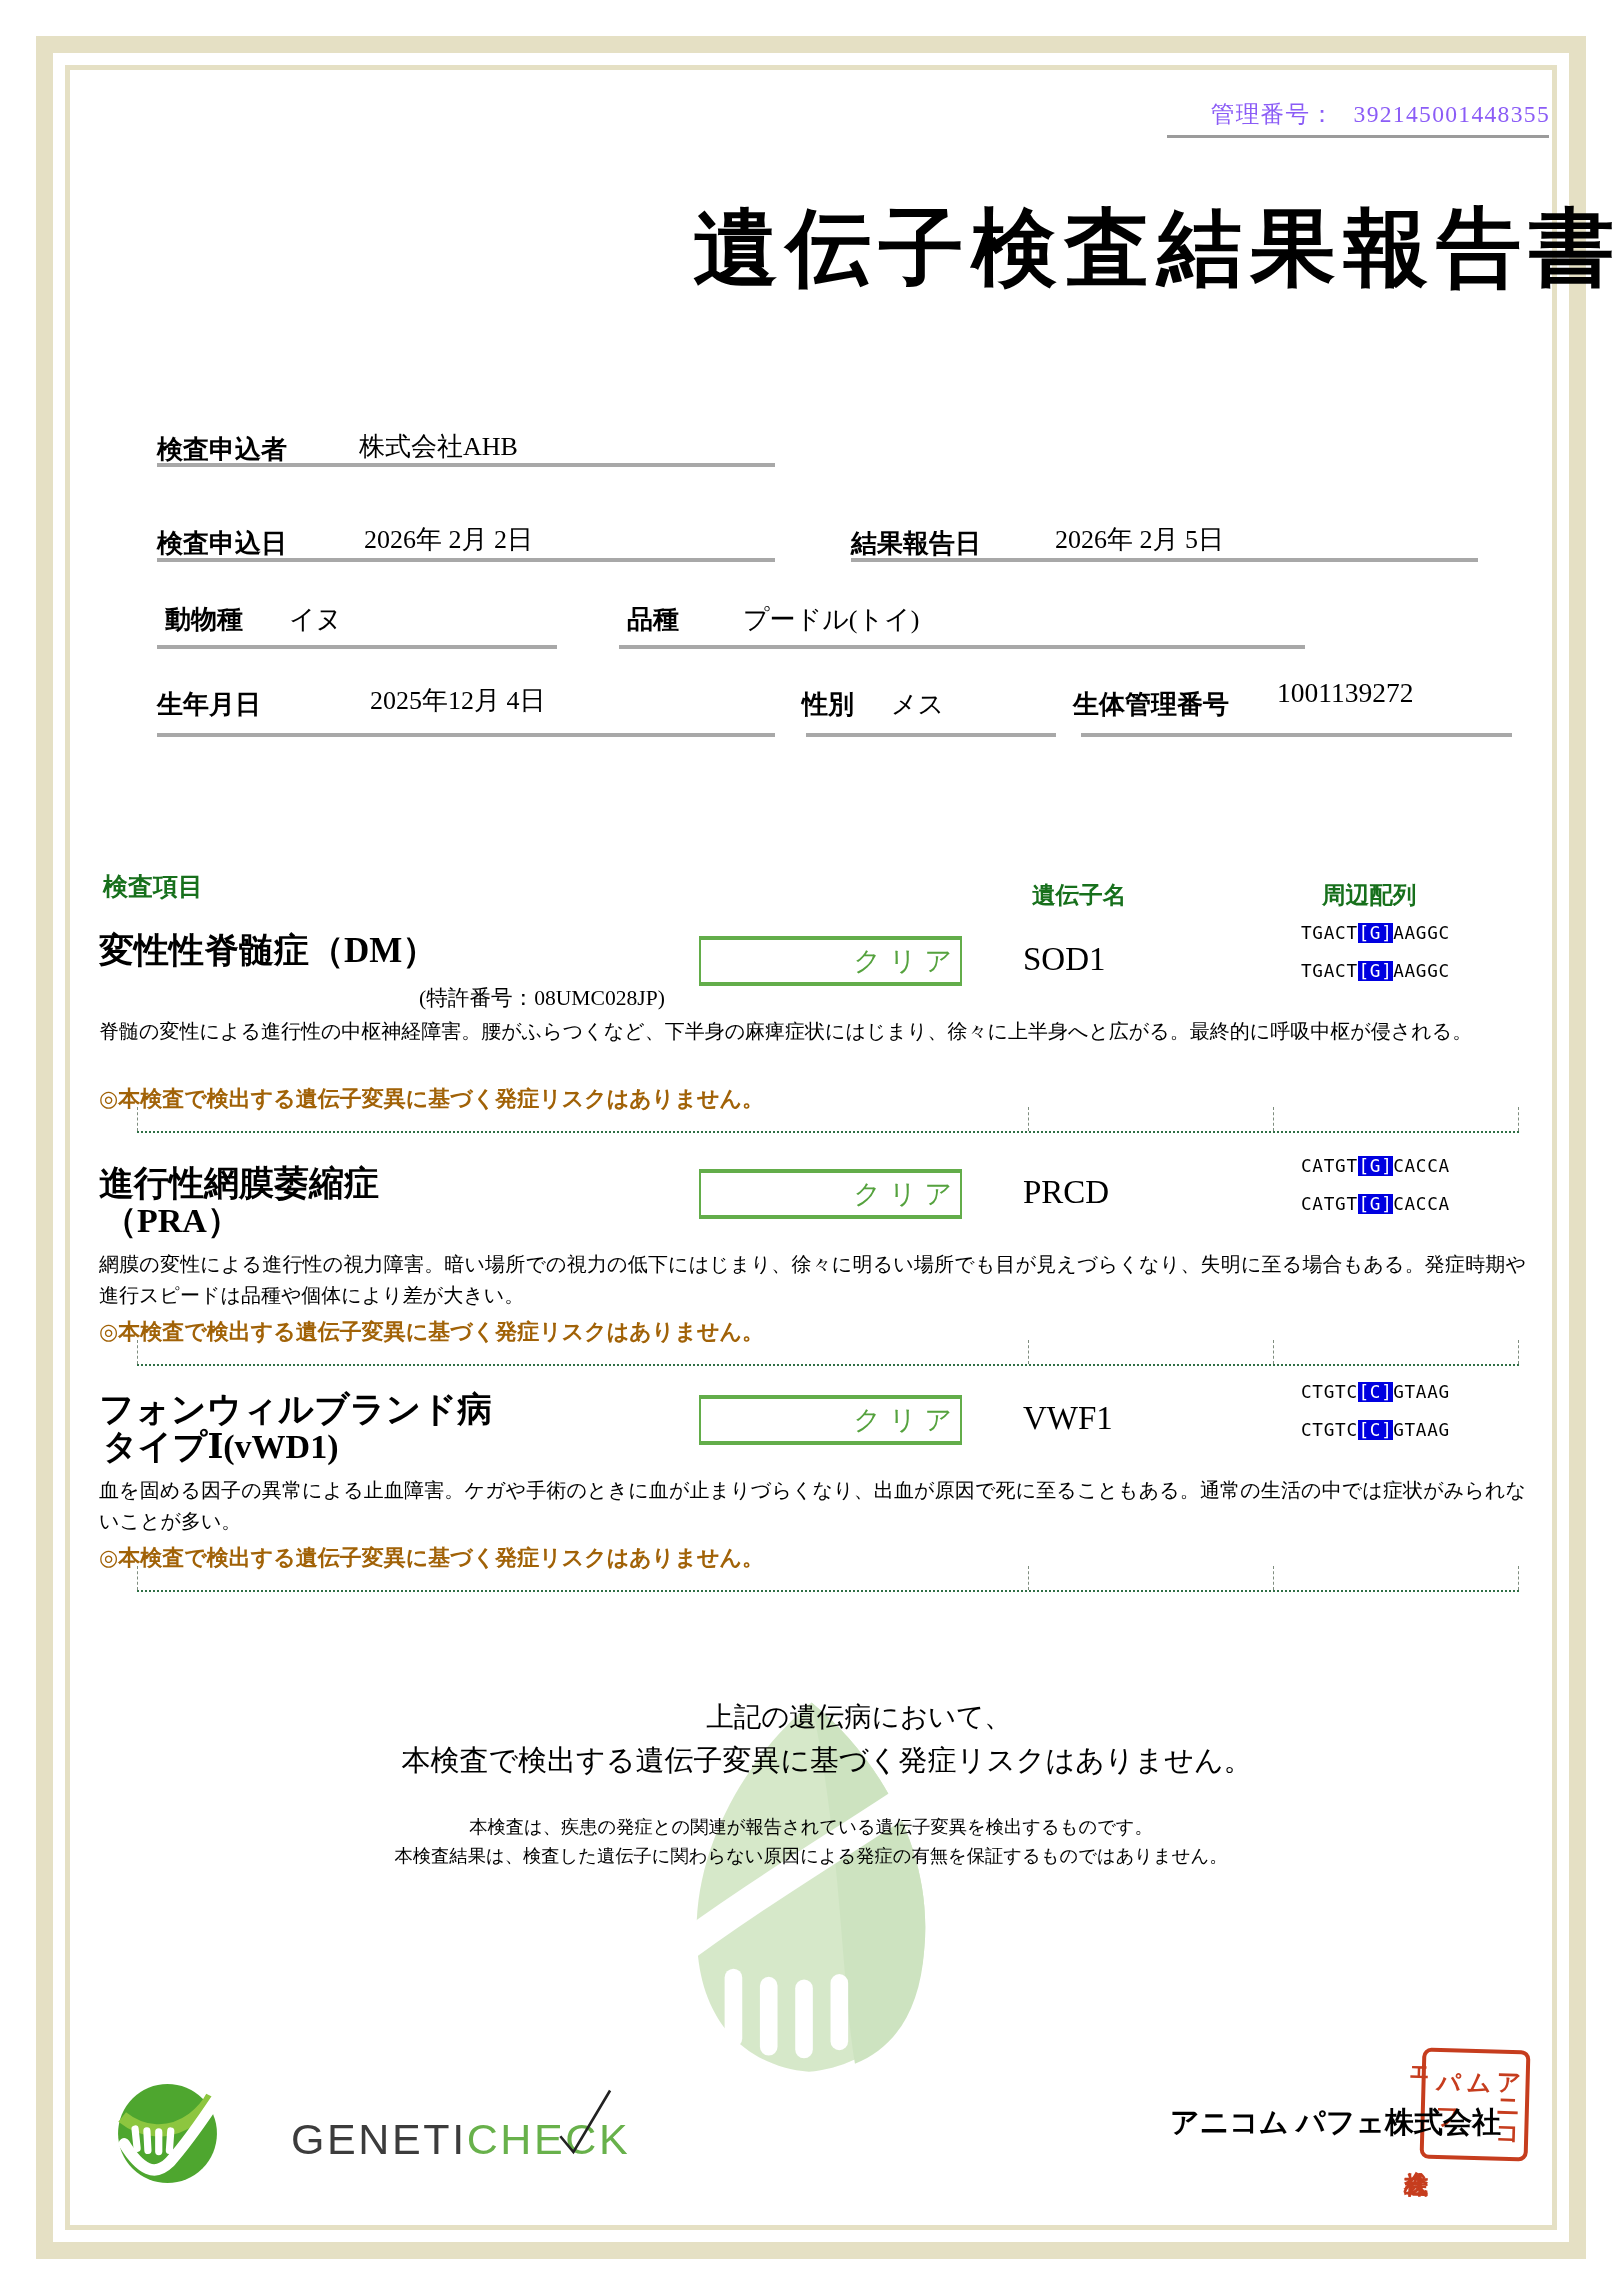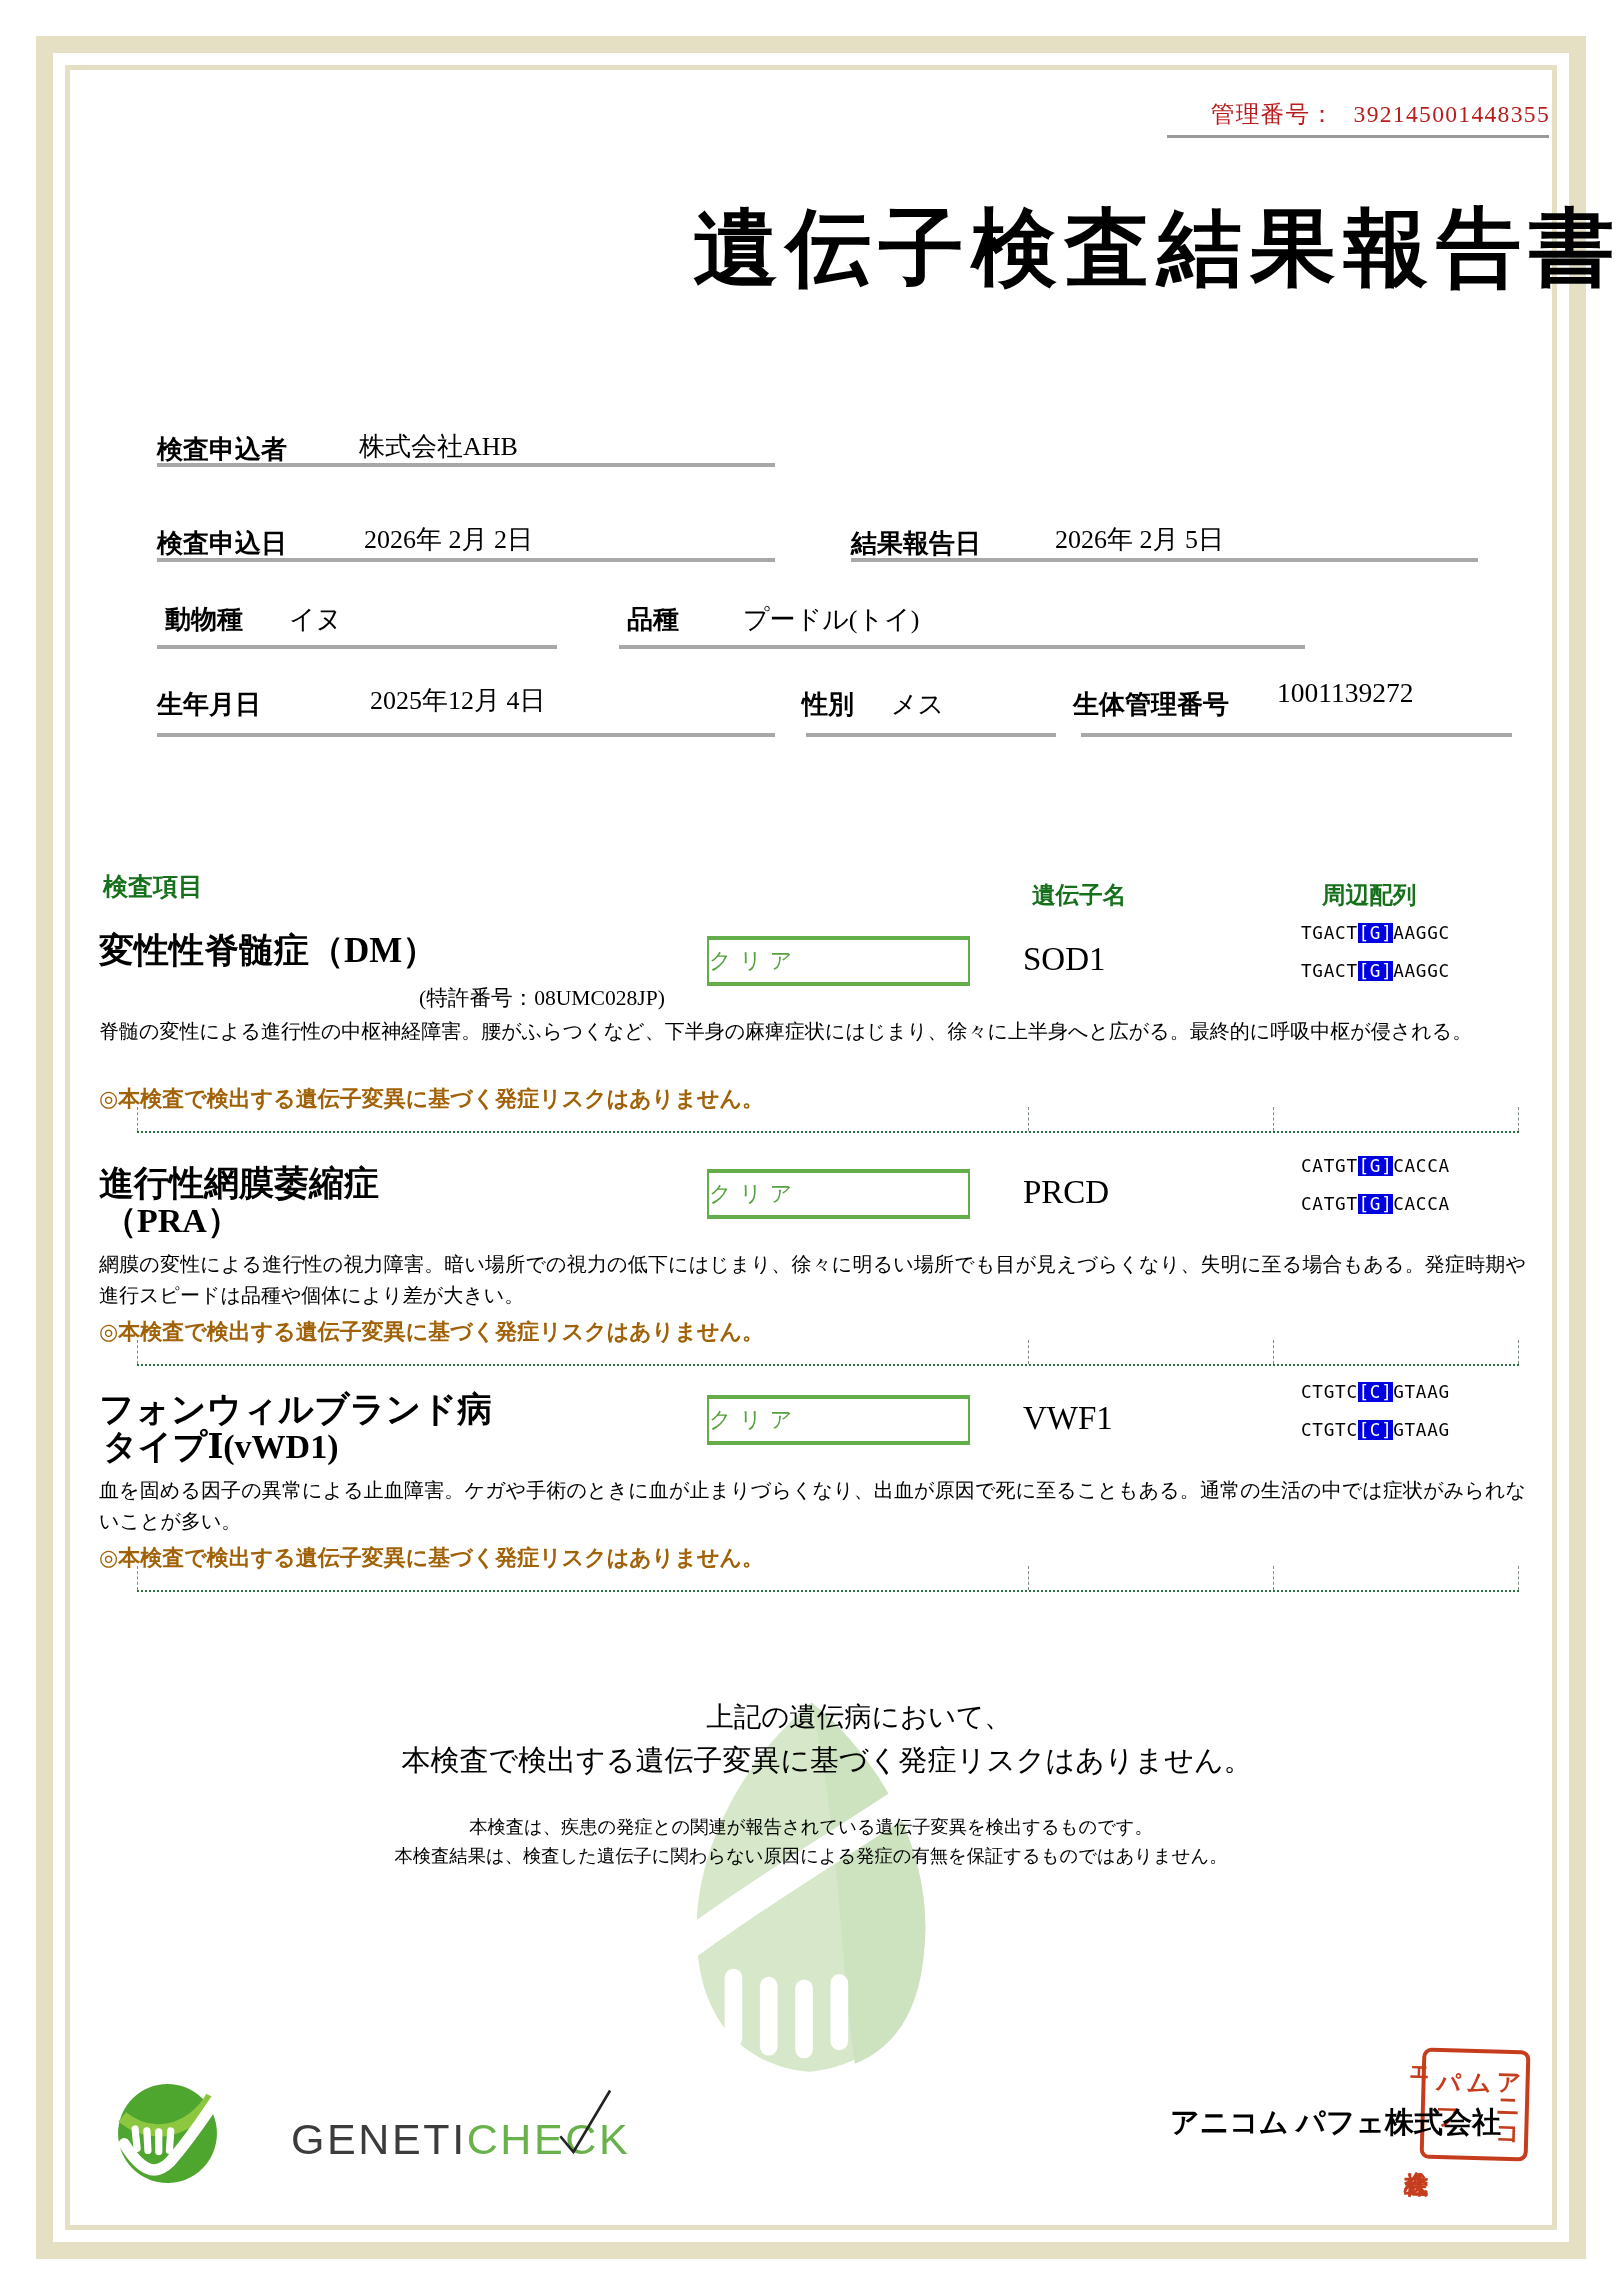--- a/index.html
+++ b/index.html
@@ -5,21 +5,21 @@
   html,body{margin:0;padding:0;background:#fff;}
   .page{position:relative;width:1622px;height:2295px;background:#fff;overflow:hidden;
         font-family:"Liberation Serif","DejaVu Serif",serif;color:#000;}
   .frame-outer{position:absolute;top:36px;left:36px;right:36px;bottom:36px;
         border:17px solid #e5e0c4;pointer-events:none;}
   .frame-inner{position:absolute;top:65px;left:65px;right:65px;bottom:65px;
         border:5.2px solid #e5e0c4;pointer-events:none;}
 
   
   .ctrl{position:absolute;left:1165px;top:98px;width:385px;text-align:right;
-        font-size:23.6px;color:#b91c1c;letter-spacing:1.3px;}
+        font-size:23.6px;color:#8b5cf6;letter-spacing:1.3px;}
   .ctrl .num{margin-left:18.3px;}
   .ctrl-line{position:absolute;left:1167px;top:135px;width:382px;height:3.3px;background:#9b9b9b;}
 
   
   .title{position:absolute;left:0;top:191px;width:100%;text-align:right;
          font-size:85px;font-weight:700;letter-spacing:7.9px;}
 
   
   .flabel{position:absolute;font-size:26px;font-weight:700;white-space:nowrap;}
   .fvalue{position:absolute;font-size:26px;white-space:nowrap;}
@@ -47,21 +47,21 @@
   .h-seq{left:1322px;top:879px;font-size:23.6px;}
 
   
   .test-block{position:absolute;left:0;width:1622px;height:222px;}
   .tb1{top:927px;} .tb2{top:1160px;} .tb3{top:1386px;}
   .t-name{position:absolute;left:99px;top:0;font-size:35px;font-weight:700;white-space:nowrap;}
   .t-name2{position:absolute;left:103px;top:38px;font-size:34px;font-weight:700;white-space:nowrap;}
   .t-patent{position:absolute;left:419px;top:56px;font-size:21.6px;white-space:nowrap;}
   .t-box{position:absolute;left:699px;top:9.2px;width:259px;height:42px;
          border:2px solid #63ad4a;border-top-width:4.6px;border-bottom-width:4.6px;
-         text-align:left;line-height:42px;font-size:22px;letter-spacing:7.9px;color:#55a23e;margin-left:8px;}
+         text-align:right;line-height:42px;font-size:27px;letter-spacing:7.9px;color:#55a23e;}
   .t-gene{position:absolute;left:1023px;top:14.4px;font-size:33px;white-space:nowrap;}
   .t-seq1,.t-seq2{position:absolute;left:1301px;white-space:nowrap;
          font-family:"DejaVu Sans Mono",monospace;font-size:17.7px;letter-spacing:0.7px;}
   .t-seq1{top:-3.9px;} .t-seq2{top:34px;}
   .mut{background:#0000e0;color:#fff;padding:0 0.7px;}
   .t-desc{position:absolute;left:99px;top:89px;width:1427px;font-size:20px;line-height:1.55;text-align:justify;}
   .t-risk{position:absolute;left:99px;top:157px;font-size:22px;font-weight:700;color:#a16207;white-space:nowrap;}
   .t-sep{position:absolute;left:137px;top:178px;width:1382px;height:26px;display:flex;
          border-bottom:2px dotted #2f6f45;}
   .t-sep .cell{border-left:1.3px dashed #7f8d7f;height:23.6px;align-self:flex-end;}

